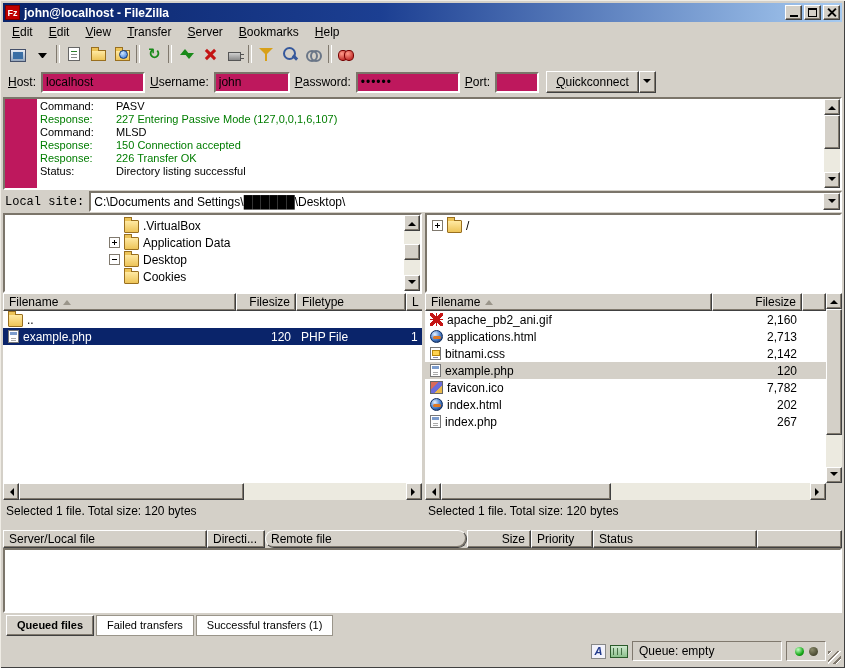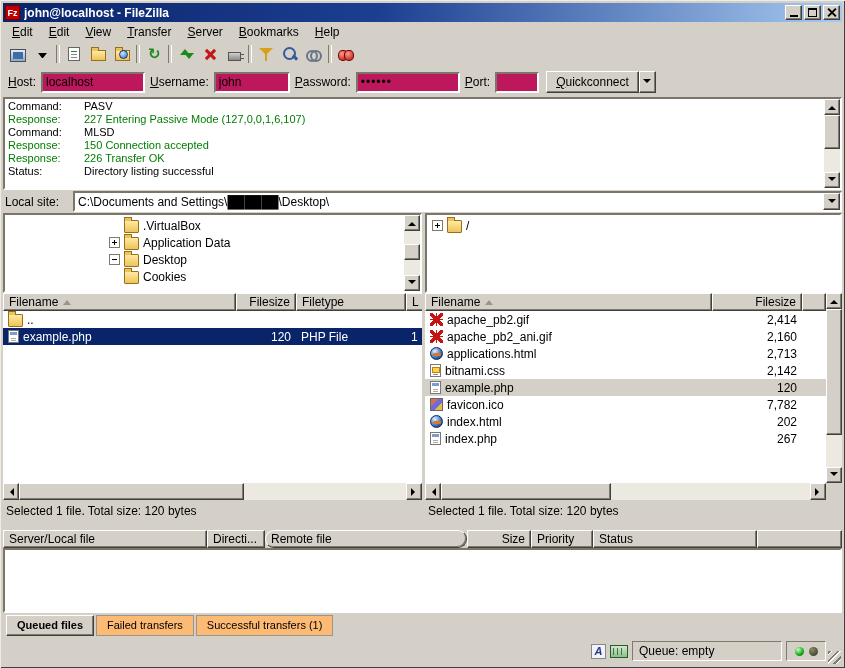--- a/index.html
+++ b/index.html
@@ -79,34 +79,34 @@
   .ar-right { border:4px solid transparent; border-left:4px solid #000; margin-right:-2px; }
   .vscroll { width:16px; flex:0 0 auto; background:#eceae0; display:flex; flex-direction:column; }
   .hscroll { height:17px; flex:0 0 auto; background:#eceae0; display:flex; }
   .sbtn { width:16px; height:16px; flex:0 0 auto; display:flex; align-items:center; justify-content:center; }
   .hscroll .sbtn { height:17px; }
   .strack { flex:1; position:relative; }
   .sthumb { position:absolute; left:0; width:16px; }
   .hthumb { position:absolute; top:0; height:17px; }
 
   
-  .logbox { height:93px; flex:0 0 auto; display:flex; }
+  .logbox { height:93px; flex:0 0 auto; display:flex;padding-left:32px; }
   .log-lines { flex:1; background:#fff; overflow:hidden; padding:1px 3px; font-size:11px; }
   .log-line { display:flex; height:13px; line-height:13px; white-space:nowrap; }
   .log-label { width:76px; flex:0 0 auto; }
   .log-line[data-kind="response"] { color:#007d00; }
 
   
   .pane-row { display:flex; flex:0 0 auto; }
   .pane-l { width:419px; flex:0 0 auto; }
   .pane-gap { width:3px; flex:0 0 auto; }
   .pane-r { width:417px; flex:0 0 auto; }
   .site-row { height:23px; align-items:center; }
   .site-inner { display:flex; align-items:center; width:100%; }
-  .site-label { padding:0 14px 0 2px; white-space:nowrap; }
+  .site-label { padding:0 5px 0 2px; white-space:nowrap;font-family:Liberation Mono, monospace; }
   .combo { flex:1; display:flex; height:21px; }
   .combo-text { flex:1; background:#fff; padding:2px 3px; white-space:nowrap; overflow:hidden; font-size:12px; }
   .combo-btn { width:17px; display:flex; align-items:center; justify-content:center; }
 
   .treebox { height:80px; display:flex; }
   .tree-items { flex:1; background:#fff; overflow:hidden; padding-top:2px; }
   .tree-row { display:flex; align-items:center; height:17px; white-space:nowrap; padding-left:104px; }
   .tree-row.root { padding-left:5px; }
   .expander { width:11px; height:11px; flex:0 0 auto; border:1px solid #80796e; background:#fff; position:relative; margin-right:4px; }
   .expander[data-exp="none"] { visibility:hidden; }
@@ -163,21 +163,21 @@
   .qsplit { height:8px; flex:0 0 auto; }
   .queue-list { height:83px; flex:0 0 auto; display:flex; flex-direction:column; }
   .qhead .hwrap .hcell:nth-of-type(1) { width:204px; }
   .qhead .hwrap .hcell:nth-of-type(2) { width:58px; }
   .qhead .hwrap .hcell:nth-of-type(3) { width:202px;border-radius:9px; }
   .qhead .hwrap .hcell:nth-of-type(4) { width:64px; justify-content:flex-end; }
   .qhead .hwrap .hcell:nth-of-type(5) { width:62px; }
   .qhead .hwrap .hcell:nth-of-type(6) { width:164px; }
   .qbody { flex:1; background:#fff; }
   .qtabs { height:24px; flex:0 0 auto; display:flex; align-items:flex-start; padding:2px 0 0 3px; gap:2px; }
-  .qtab { padding:3px 10px 4px; font-size:11px; border:1px solid #9a958a; background:#fdba74; white-space:nowrap; }
+  .qtab { padding:3px 10px 4px; font-size:11px; border:1px solid #9a958a; background:#ffffff; white-space:nowrap; }
   .qtab.active { font-weight:bold; background:#d4d0c8; border-color:#ffffff #404040 #404040 #ffffff; box-shadow:inset -1px -1px 0 #80796e; }
 
   
   .statusbar { height:28px; flex:0 0 auto; display:flex; align-items:center; justify-content:flex-end; gap:4px; padding:0 16px 0 4px; position:relative; }
   .sb-a { width:15px; height:15px; border:1px solid #888; background:#f2f2fb; color:#223a8c; font-weight:bold; font-style:italic; font-size:11px; display:flex; align-items:center; justify-content:center; }
   .sb-keypad { width:18px; height:13px; border:1px solid #2a5a2a; background:linear-gradient(#cfe8cf,#8cc08c); position:relative; }
   .sb-keypad::after { content:""; position:absolute; inset:2px; background:repeating-linear-gradient(90deg,#467046 0 1px,transparent 1px 4px); }
   .queue-panel { width:150px; height:20px; display:flex; align-items:center; padding:0 6px; }
   .led-panel { width:40px; height:20px; display:flex; align-items:center; justify-content:center; gap:5px; }
   .led { width:9px; height:9px; border-radius:50%; }
@@ -531,27 +531,20 @@
             
               <span class="hcell raised">
                 <span>Filesize</span>
 
               </span>
             </span>
           <span class="hcell hfill raised"></span>
         </div>
         <div class="fbody rlist">
 
-            <div class="frow">
-              <span class="cell c1">
-                <span class="fic" data-icon="image-file-icon"></span>
-                <span>apache_pb2.gif</span>
-              </span>
-              <span class="cell c2 num">2,414</span>
-            </div>
 
 
             <div class="frow">
               <span class="cell c1">
                 <span class="fic" data-icon="image-file-icon"></span>
                 <span>apache_pb2_ani.gif</span>
               </span>
               <span class="cell c2 num">2,160</span>
             </div>
 

